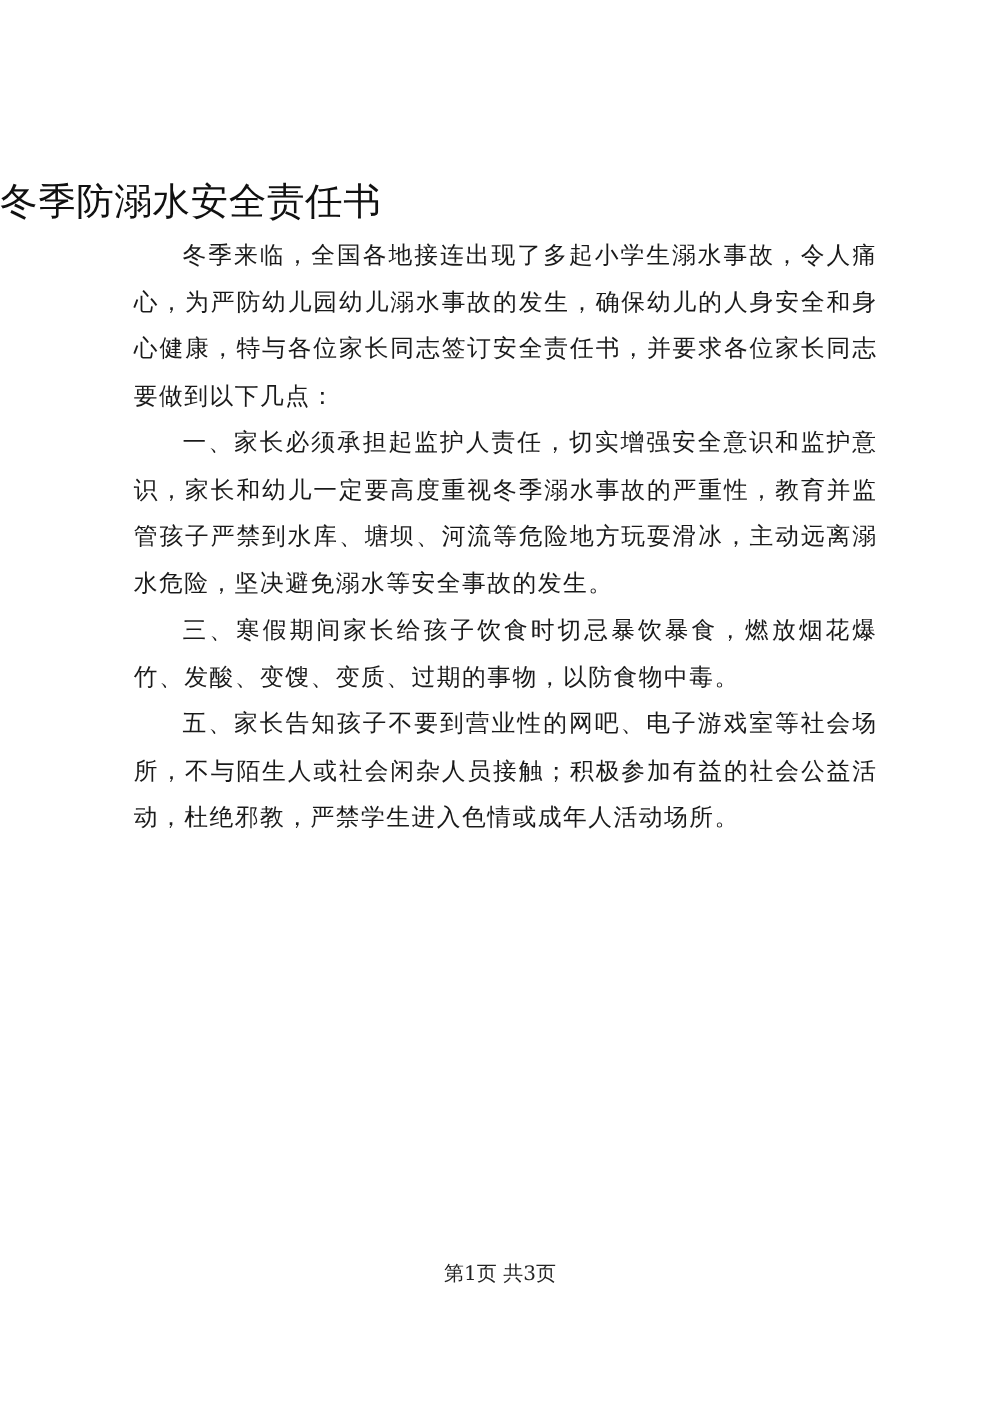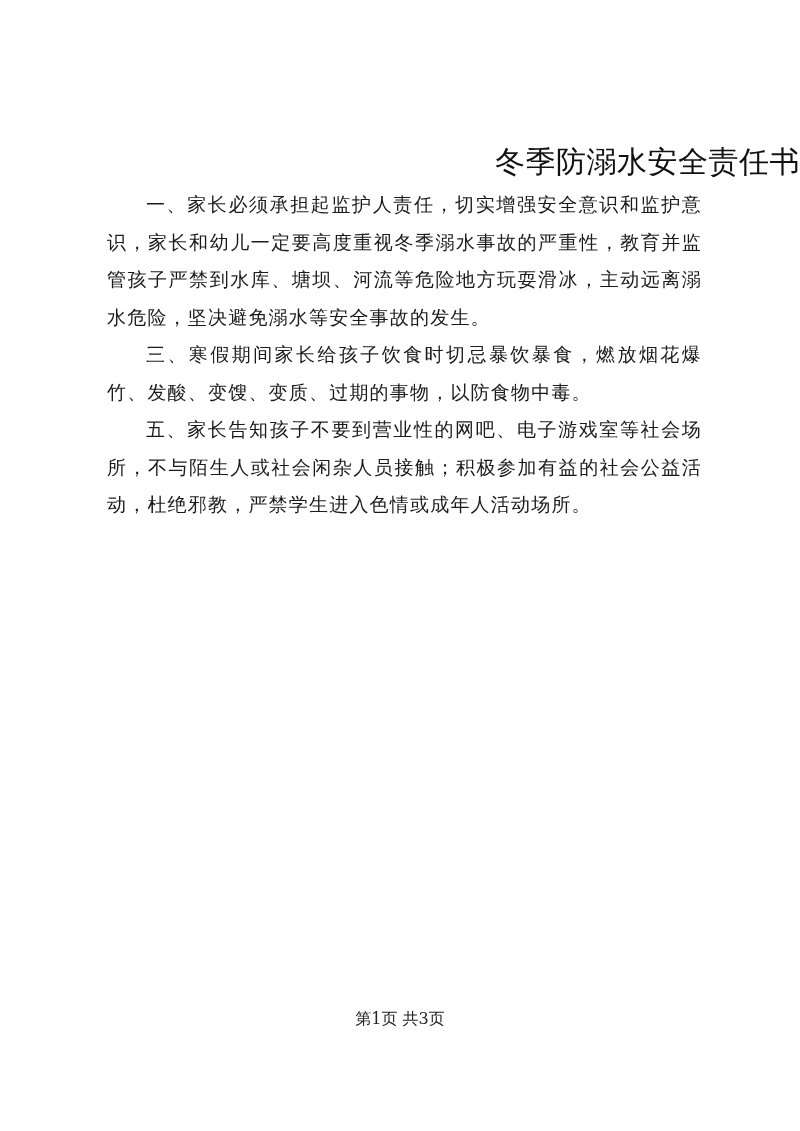--- a/index.html
+++ b/index.html
@@ -4,21 +4,21 @@
   <style>
     html, body { margin: 0; padding: 0; background: #ffffff; }
     body { width: 800px; height: 1131px; position: relative; overflow: hidden; }
     .page {
       position: absolute; left: 0; top: 0; width: 800px; height: 1131px;
       background: #ffffff; color: #111111;
       font-family: "DejaVu Serif", "Liberation Serif", serif;
     }
     .title {
       position: absolute; left: 0; top: 142px; width: 800px;
-      text-align: right; font-size: 30px; line-height: 40px;
+      text-align: left; font-size: 30px; line-height: 40px;
       color: #111; letter-spacing: 0.5px;
     }
     .body-text {
       position: absolute; left: 107px; top: 186px; width: 595px;
     }
     .p {
       font-size: 19px; line-height: 37.5px; margin: 0;
       text-align: justify; text-justify: inter-ideograph;
       letter-spacing: 1.2px; color: #1a1a1a;
     }
@@ -29,19 +29,20 @@
       text-align: center; font-size: 16px; line-height: 20px; color: #222;
     }
   </style>
 </head>
 <body>
 
 <div class="page">
   <div class="title">冬季防溺水安全责任书</div>
 
   <div class="body-text">
+    <p class="p indent">冬季来临，全国各地接连出现了多起小学生溺水事故，令人痛心，为严防幼儿园幼儿溺水事故的发生，确保幼儿的人身安全和身心健康，特与各位家长同志签订安全责任书，并要求各位家长同志要做到以下几点：</p>
     <p class="p indent">一、家长必须承担起监护人责任，切实增强安全意识和监护意识，家长和幼儿一定要高度重视冬季溺水事故的严重性，教育并监管孩子严禁到水库、塘坝、河流等危险地方玩耍滑冰，主动远离溺水危险，坚决避免溺水等安全事故的发生。</p>
     <p class="p indent">三、寒假期间家长给孩子饮食时切忌暴饮暴食，燃放烟花爆竹、发酸、变馊、变质、过期的事物，以防食物中毒。</p>
     <p class="p indent">五、家长告知孩子不要到营业性的网吧、电子游戏室等社会场所，不与陌生人或社会闲杂人员接触；积极参加有益的社会公益活动，杜绝邪教，严禁学生进入色情或成年人活动场所。</p>
   </div>
 
   <div class="footer">第1页 共3页</div>
 </div>
 
 </body></html>

